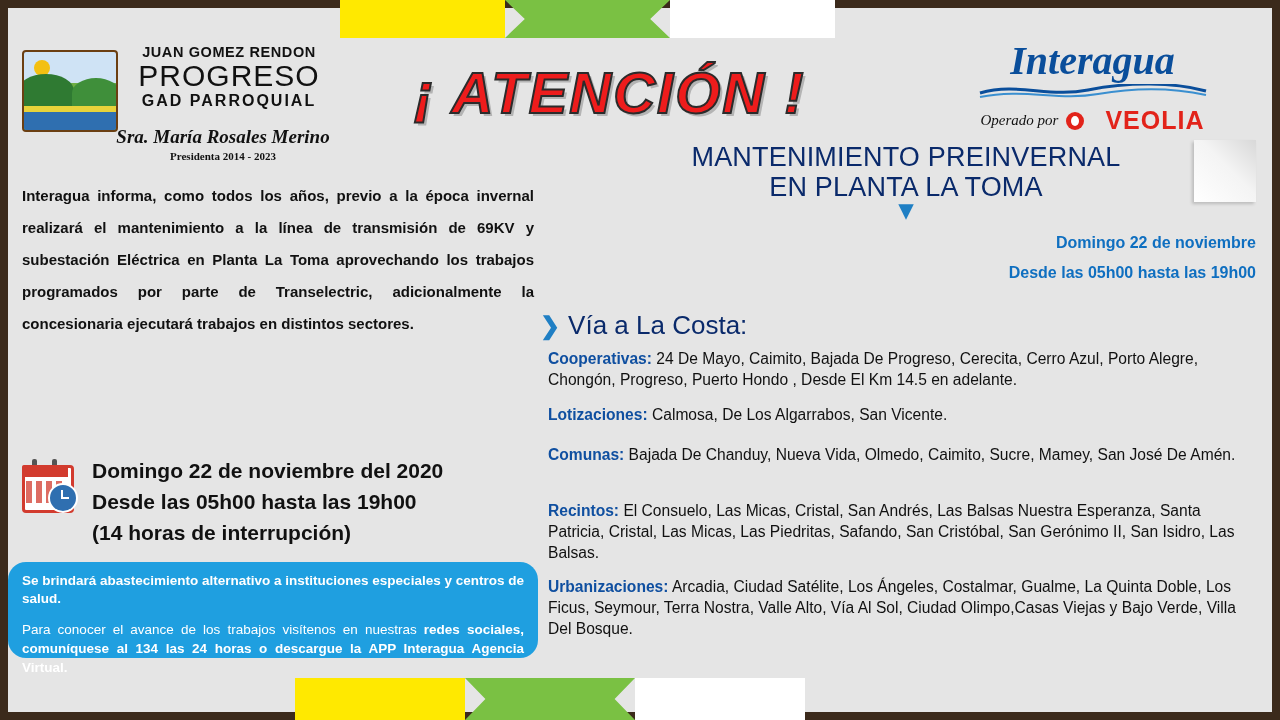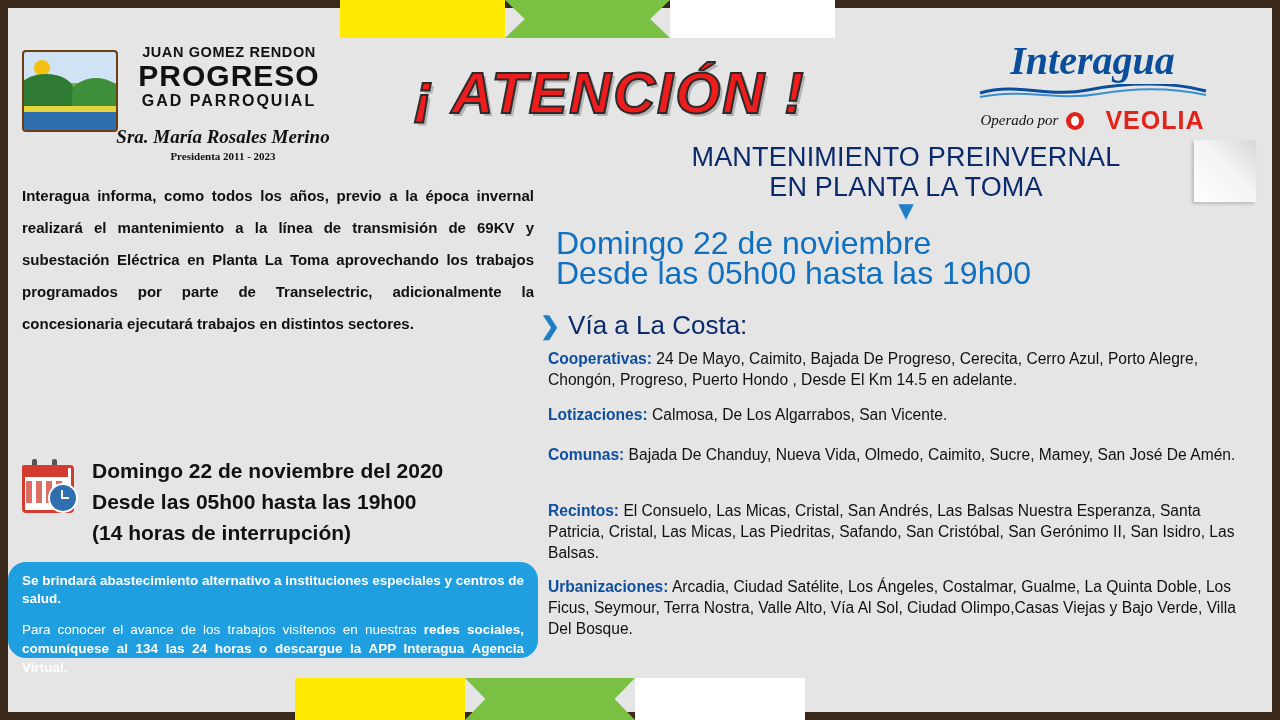--- a/index.html
+++ b/index.html
@@ -99,21 +99,21 @@
     background: #e8d33a;
   }
   .gad-text {
     position: absolute; left: 104px; top: 2px; width: 214px; text-align: center;
   }
   .gad-line1 {
     font-size: 14.5px; font-weight: bold; letter-spacing: 0.6px; color: #111;
     font-family: "Liberation Sans", sans-serif;
   }
   .gad-line2 {
-    font-size: 30px; font-weight: bold; letter-spacing: 1px; color: #111;
+    font-size: 30px; font-weight: normal; letter-spacing: 1px; color: #111;
     line-height: 30px; margin-top: 1px;
   }
   .gad-line3 {
     font-size: 16px; font-weight: bold; letter-spacing: 2px; color: #111;
     margin-top: 1px;
   }
   .gad-sra {
     position: absolute; left: 90px; top: 84px; width: 230px; text-align: center;
     font-family: "Liberation Serif", serif; font-style: italic;
     font-size: 19px; font-weight: bold; color: #111;
@@ -240,22 +240,22 @@
     text-align: center; color: #0a2a6b;
     font-size: 27px; font-weight: normal; line-height: 30px;
     letter-spacing: .2px;
   }
   .chevron {
     position: absolute; left: 556px; top: 200px; width: 700px; text-align: center;
     color: #1f7fc4; font-size: 28px; line-height: 20px; font-weight: bold;
   }
   .right-date {
     position: absolute; left: 556px; top: 228px; width: 700px;
-    text-align: left; color: #0f6fc0;
-    font-size: 32px; font-weight: normal; line-height: 30px;
+    text-align: right; color: #0f6fc0;
+    font-size: 16px; font-weight: bold; line-height: 30px;
   }
   .via-costa {
     position: absolute; left: 540px; top: 310px;
     display: flex; align-items: center; gap: 8px;
   }
   .via-costa .arrow {
     color: #1f7fc4; font-size: 24px; font-weight: bold; line-height: 24px;
   }
   .via-costa .txt {
     color: #0a2a6b; font-size: 26px; font-weight: normal;
@@ -301,21 +301,21 @@
       <div class="hill2"></div>
       <div class="ribbon"></div>
       <div class="water"></div>
     </div>
     <div class="gad-text">
       <div class="gad-line1">JUAN GOMEZ RENDON</div>
       <div class="gad-line2">PROGRESO</div>
       <div class="gad-line3">GAD PARROQUIAL</div>
     </div>
     <div class="gad-sra">Sra. María Rosales Merino</div>
-    <div class="gad-periodo">Presidenta 2011 - 2023</div>
+    <div class="gad-periodo">Presidenta 2014 - 2023</div>
   </div>
 
   <div class="atencion">¡ ATENCIÓN !</div>
 
   <div class="interagua">
     <div class="ia-name">Interagua</div>
     <svg class="ia-wave" viewBox="0 0 230 14">
       <path d="M2 9 C 40 -2, 70 14, 110 6 S 195 -2, 228 7" fill="none" stroke="#0a4e9b" stroke-width="3"></path>
       <path d="M2 13 C 45 4, 80 17, 120 10 S 196 4, 228 11" fill="none" stroke="#3a8fd0" stroke-width="2"></path>
     </svg>

